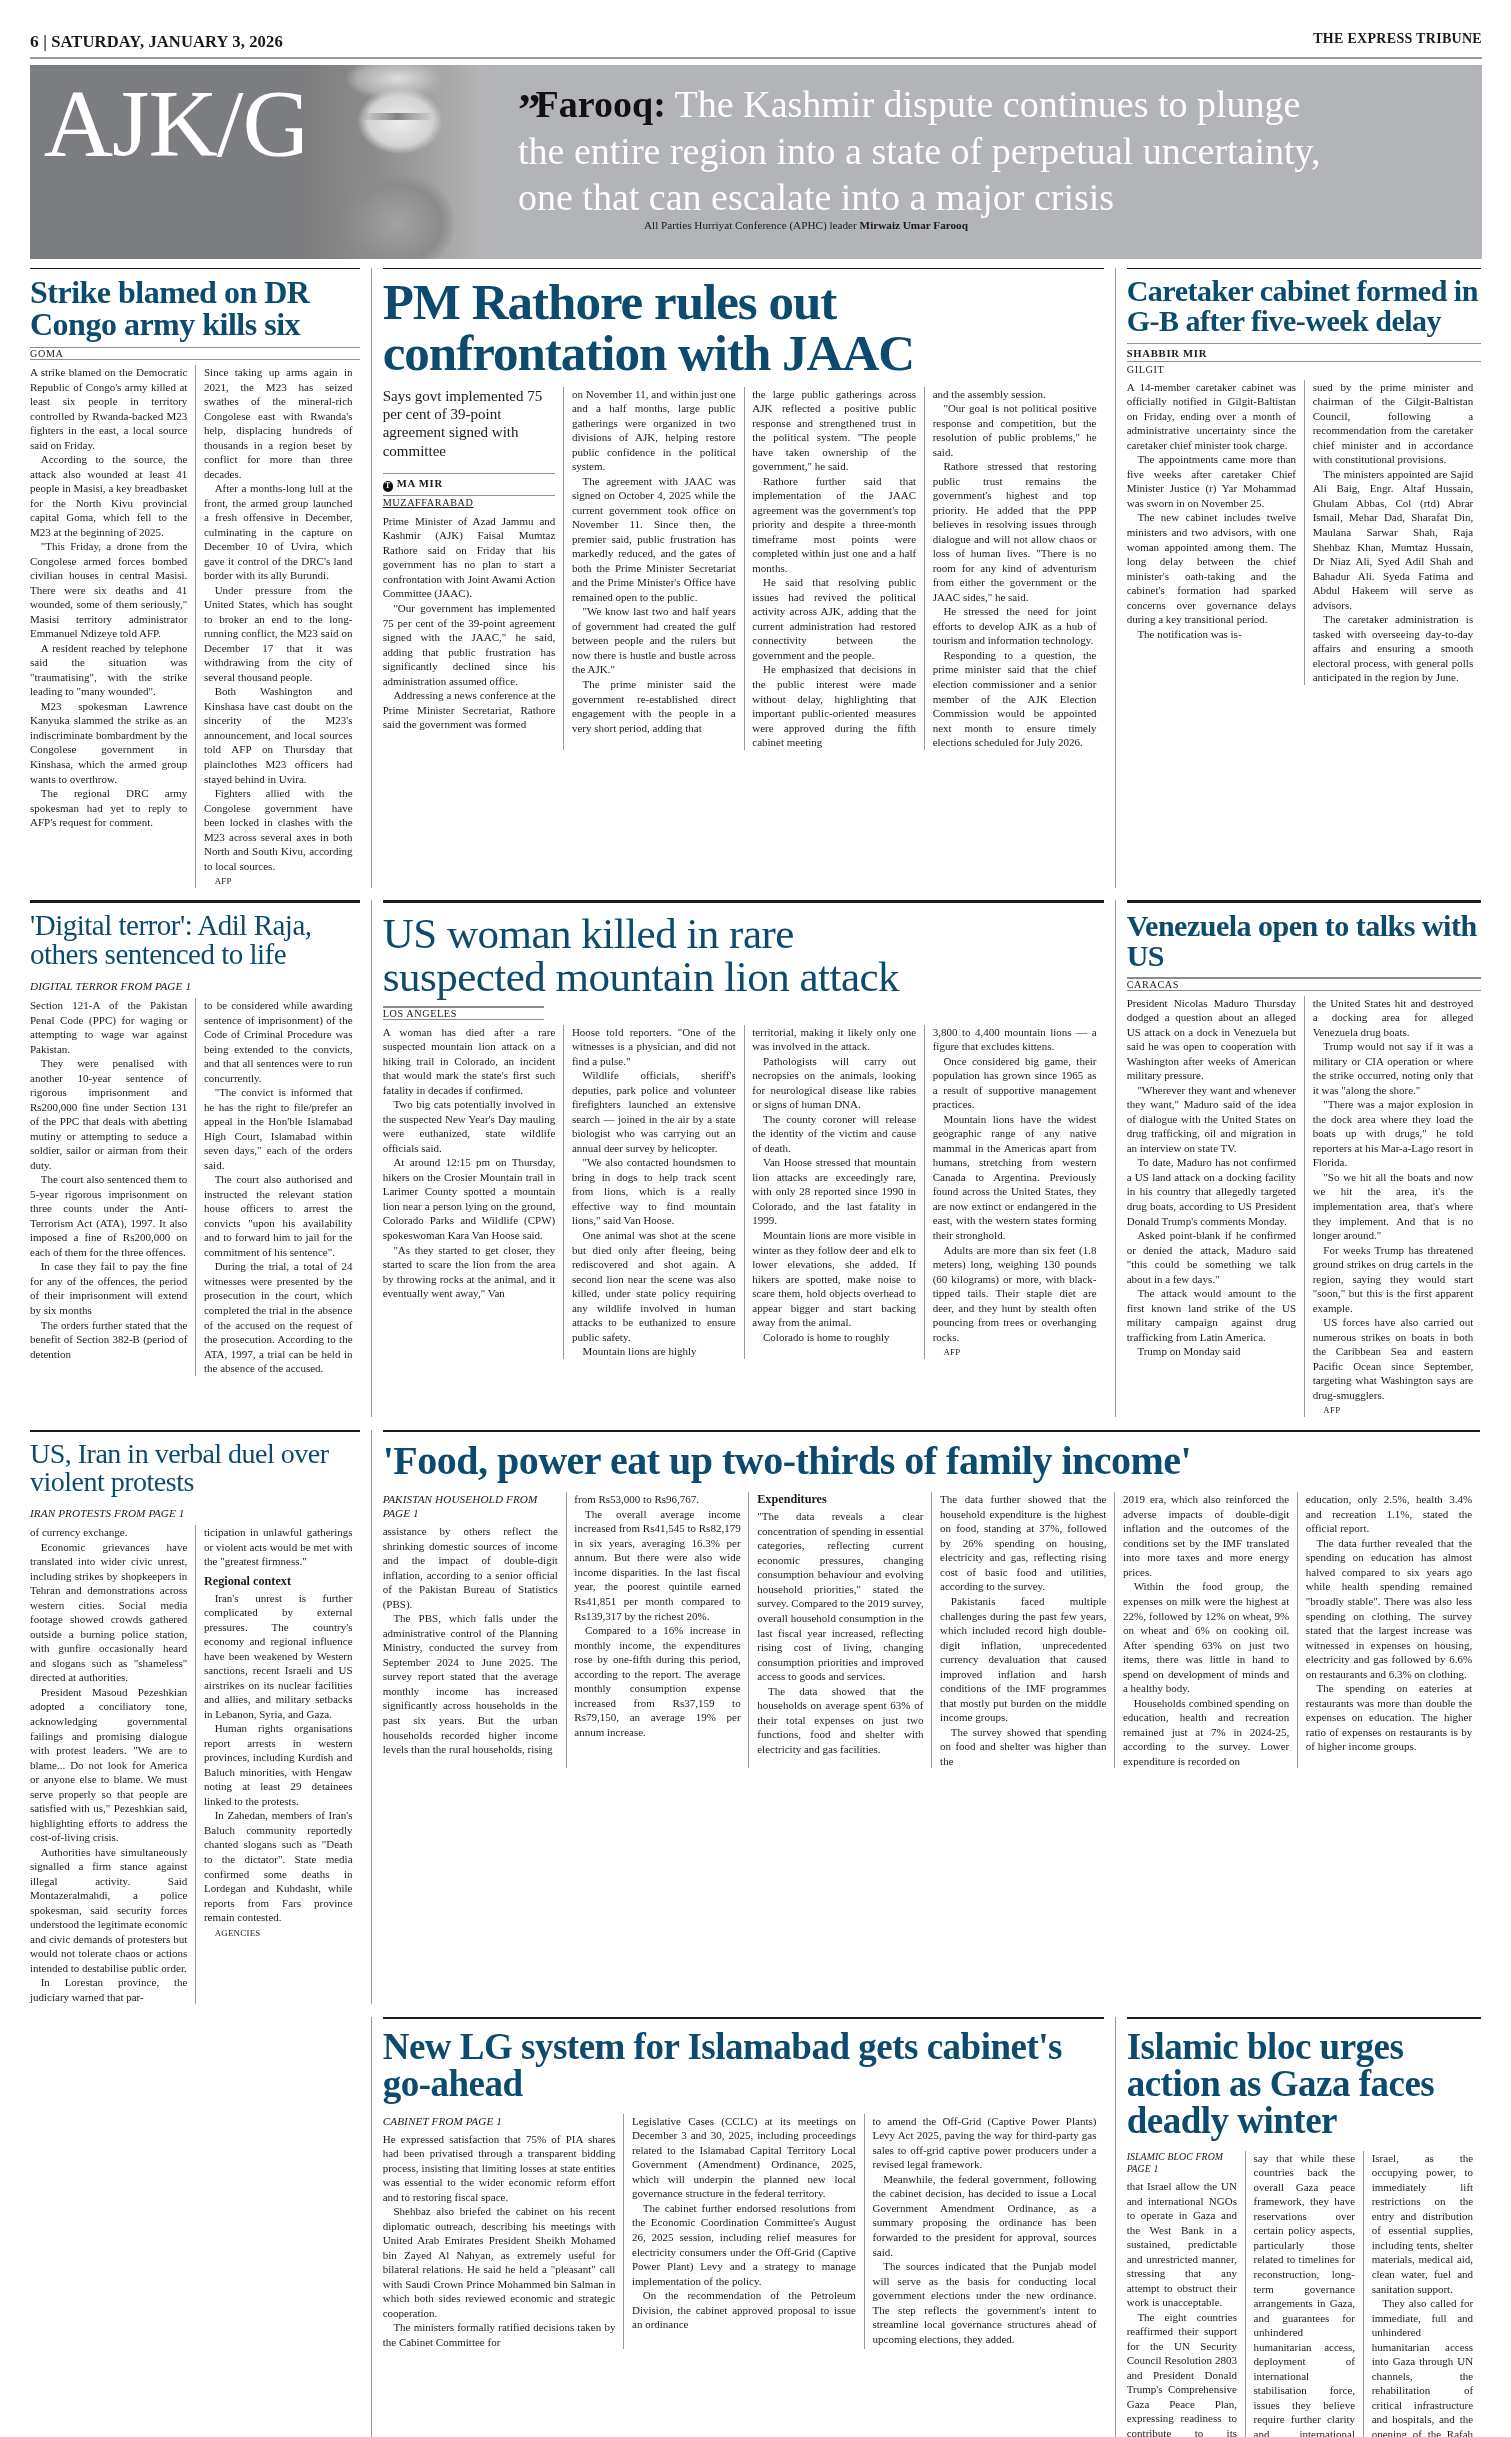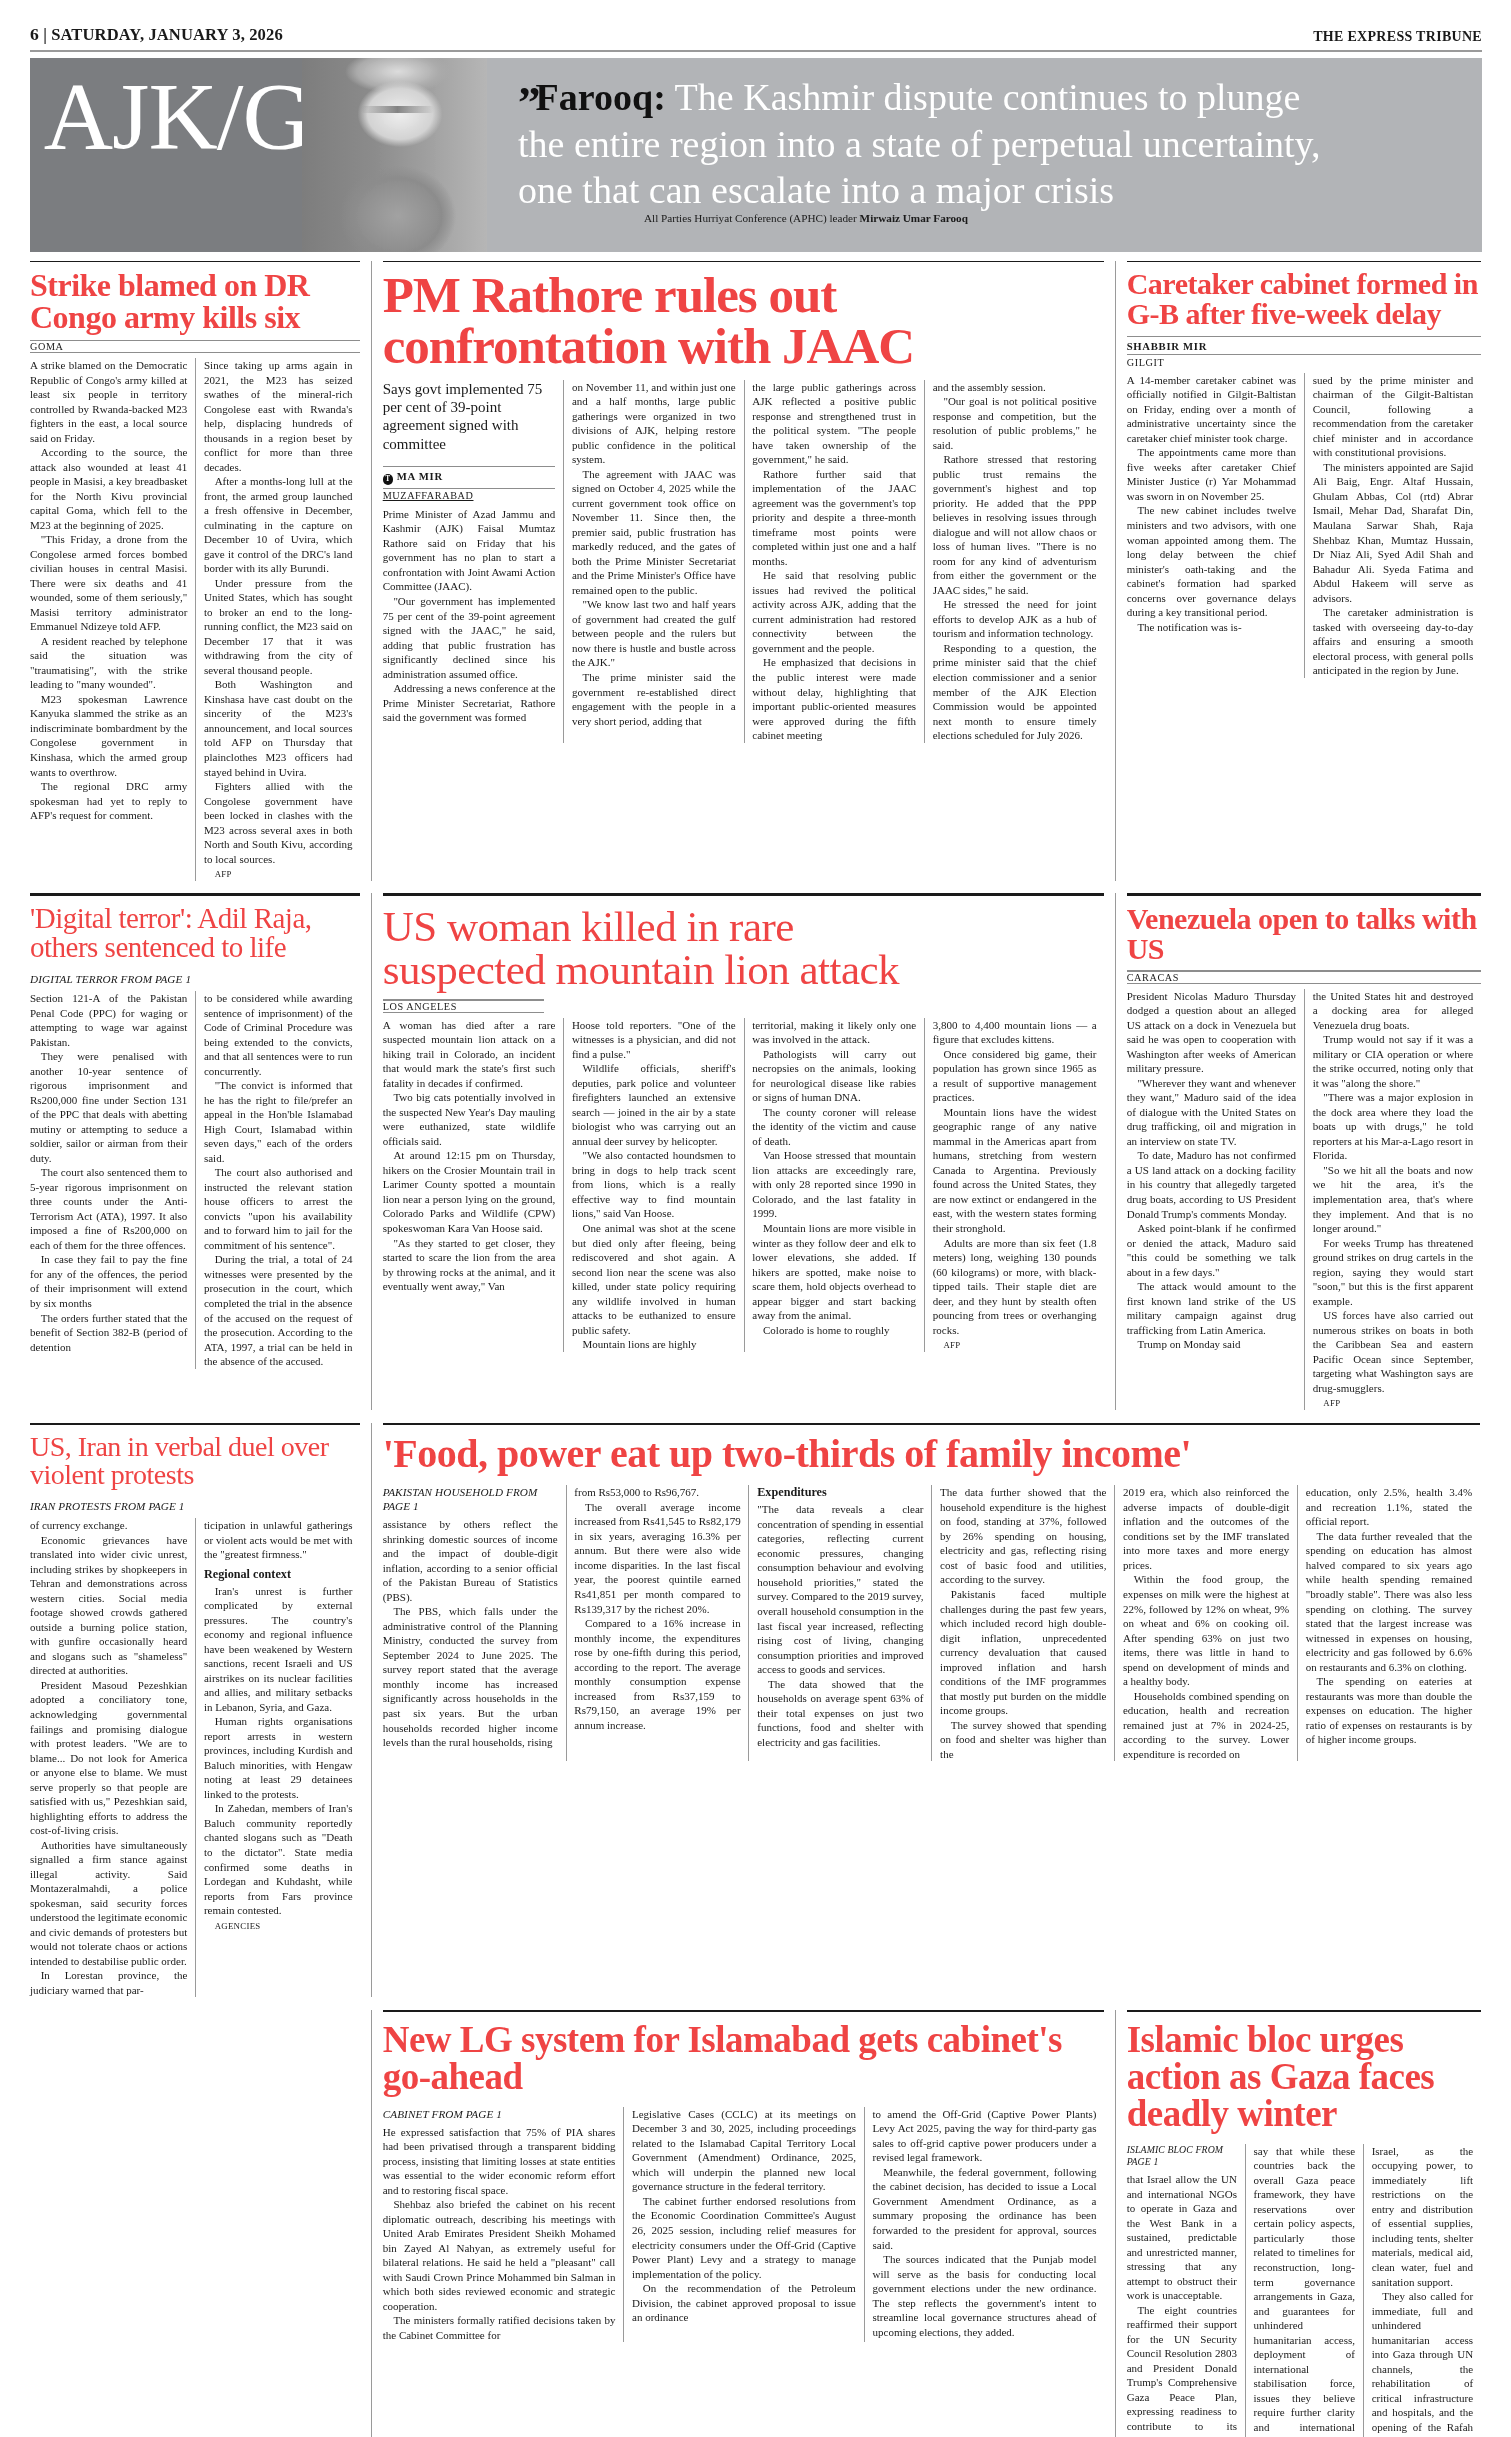--- a/index.html
+++ b/index.html
@@ -6,21 +6,21 @@
   body{
     width:1512px; height:2667px;
     font-family:"Liberation Serif", serif;
     color:#1a1a1a;
     -webkit-font-smoothing:antialiased;
   }
   .page{ width:1512px; height:2667px; position:relative; padding:0; box-sizing:border-box;}
   .inner{ margin:0 30px; }
 
   
-  .masthead{ display:flex; align-items:flex-end; justify-content:space-between; padding-top:24px; }
+  .masthead{ display:flex; justify-content:space-between; padding-top:31px; }
   .folio{ font-family:"Liberation Serif",serif; font-weight:bold; font-size:16.6px; letter-spacing:0.1px; white-space:nowrap;}
   .folio .num{ font-size:17.6px; }
   .paper-name{ font-weight:bold; font-size:14px; letter-spacing:0.3px; }
   .rule-thick{ height:2px; background:#9a9a9a; margin-top:4.9px; }
 
   
   .hero{ position:relative; height:194px; margin-top:5.9px; overflow:hidden;
          background:linear-gradient(90deg,#7b7d80 0%,#7b7d80 31%,#b2b4b7 31%,#b2b4b7 100%); }
   .hero .section-word{
     position:absolute; left:13.7px; top:11.7px;
@@ -44,21 +44,21 @@
   .hero .quote-block{ position:absolute; left:488px; top:16.6px; right:9.8px; }
   .hero .qmark{ font-size:45px; line-height:0; font-weight:bold; color:#111; vertical-align:-6.8px; letter-spacing:-4.9px;}
   .hero .qline{ font-size:38px; line-height:1.22; color:#fff; font-family:"Liberation Serif",serif; }
   .hero .qname{ color:#111; font-weight:bold; }
   .hero .credit{ position:absolute; left:614px; top:154px; font-size:11.2px; color:#1a1a1a; }
   .hero .credit b{ font-weight:bold; }
 
   
   .rule-blk{ height:2.4px; background:#1a1a1a; }
   .rule-blk-thin{ height:1.5px; background:#1a1a1a; }
-  .hl{ font-family:"Liberation Serif",serif; font-weight:bold; color:#ef4444; line-height:1.0; letter-spacing:-0.5px; }
+  .hl{ font-family:"Liberation Serif",serif; font-weight:bold; color:#0c4a6e; line-height:1.0; letter-spacing:-0.5px; }
   .byline-wrap{ margin-top:6.8px; }
   .byline-rule-top{ height:1.5px; background:#8d8d8d; }
   .byline{ font-size:10.7px; letter-spacing:0.7px; font-weight:bold; padding:2.9px 0 2.4px; }
   .byline-rule-bot{ height:1px; background:#8d8d8d; }
   .dateline{ font-size:10.2px; letter-spacing:0.6px; }
   .kicker{ font-style:italic; font-size:11.2px; line-height:1.25; letter-spacing:0.1px; }
   .deck{ font-size:15px; line-height:1.22; }
   .subhd{ font-weight:bold; font-size:12.2px; margin:4.9px 0 2px; }
   p.body{ font-size:11px; line-height:1.32; text-align:justify; margin:0; text-indent:10.7px;
           hyphens:auto; -webkit-hyphens:auto; }

